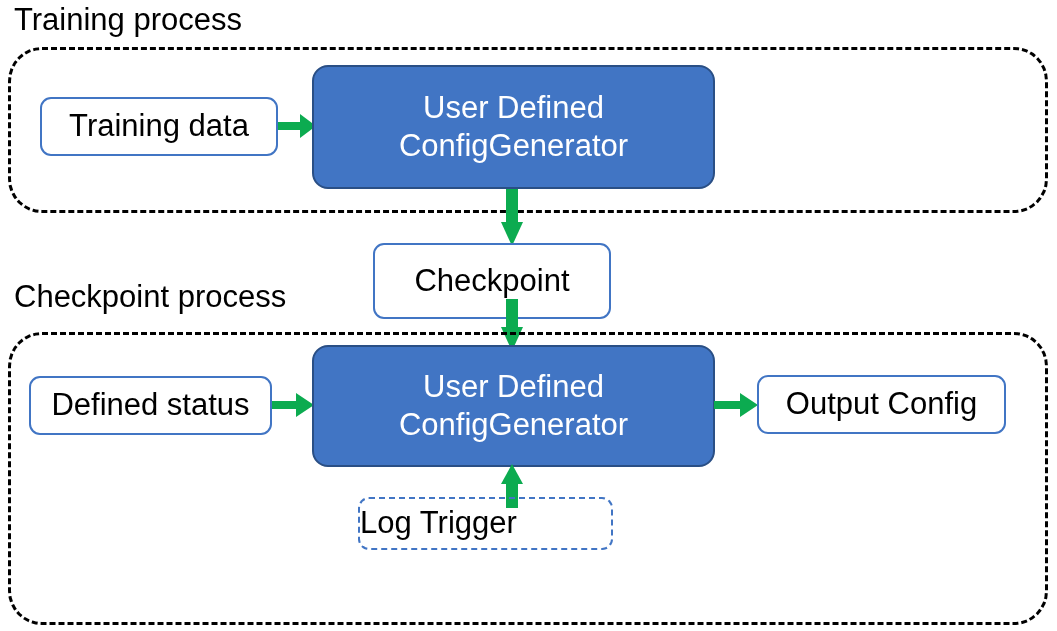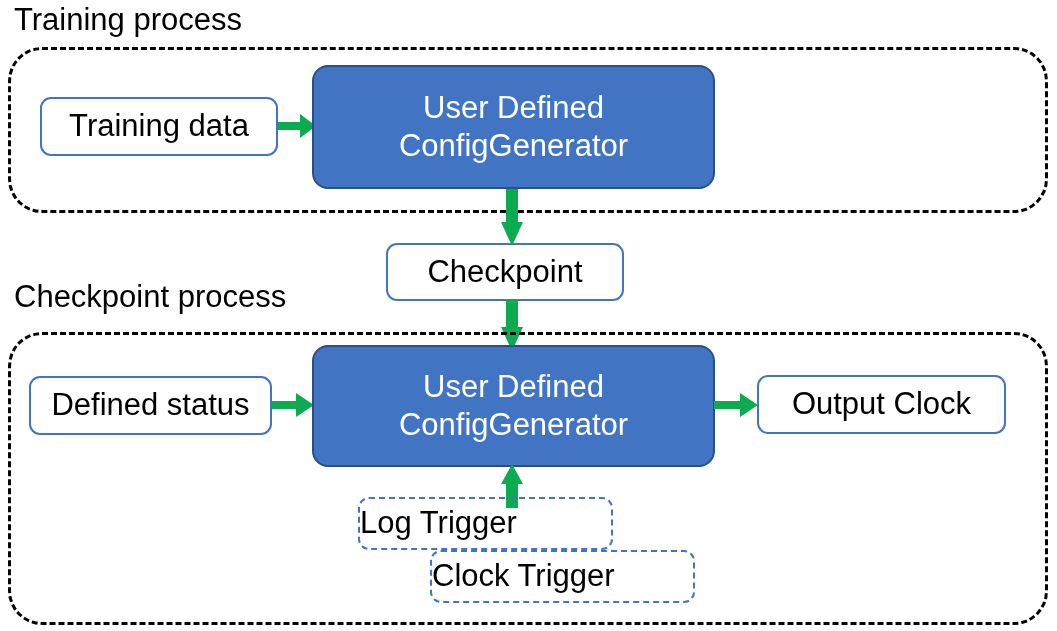--- a/index.html
+++ b/index.html
@@ -116,21 +116,21 @@
       <rect x="5" y="0" width="12" height="42" fill="#0cab50"></rect>
       <path d="M0,36 L22,36 L11,60 Z" fill="#0cab50"></path>
     </svg>
   </div>
 
   <div class="node-filled" style="left:312px; top:65px; width:403px; height:124px;">
     <span>User Defined</span>
     <span>ConfigGenerator</span>
   </div>
 
-  <div class="node" style="left:386px; top:243px; width:238px; height:58px;">
+  <div class="node" style="left:373px; top:243px; width:238px; height:76px;">
     <span>Checkpoint</span>
   </div>
 
   <div class="arrow" style="left:501px; top:299px;">
     <svg width="26" height="54" viewBox="0 0 26 54">
       <rect x="5" y="0" width="12" height="34" fill="#0cab50"></rect>
       <path d="M0,28 L22,28 L11,52 Z" fill="#0cab50"></path>
     </svg>
   </div>
 
@@ -153,31 +153,28 @@
     <span>ConfigGenerator</span>
   </div>
 
   <div class="arrow" style="left:714px; top:389px;">
     <svg width="46" height="32" viewBox="0 0 46 32">
       <path d="M0,12 L26,12 L26,4 L44,16 L26,28 L26,20 L0,20 Z" fill="#0cab50"></path>
     </svg>
   </div>
 
   <div class="node" style="left:757px; top:375px; width:249px; height:59px;">
-    <span>Output Clock</span>
+    <span>Output Config</span>
   </div>
 
   <div class="arrow" style="left:501px; top:464px;">
     <svg width="26" height="44" viewBox="0 0 26 44">
       <rect x="5" y="14" width="12" height="30" fill="#0cab50"></rect>
       <path d="M0,20 L22,20 L11,0 Z" fill="#0cab50"></path>
     </svg>
   </div>
 
   <div class="node-dashed" style="left:358px; top:497px; width:255px; height:53px; z-index:1;">
     <span>Log Trigger</span>
   </div>
 
-  <div class="node-dashed" style="left:430px; top:550px; width:265px; height:53px; z-index:2; background:#ffffff;">
-    <span>Clock Trigger</span>
-  </div>
 
 </div>
 
 </body></html>

